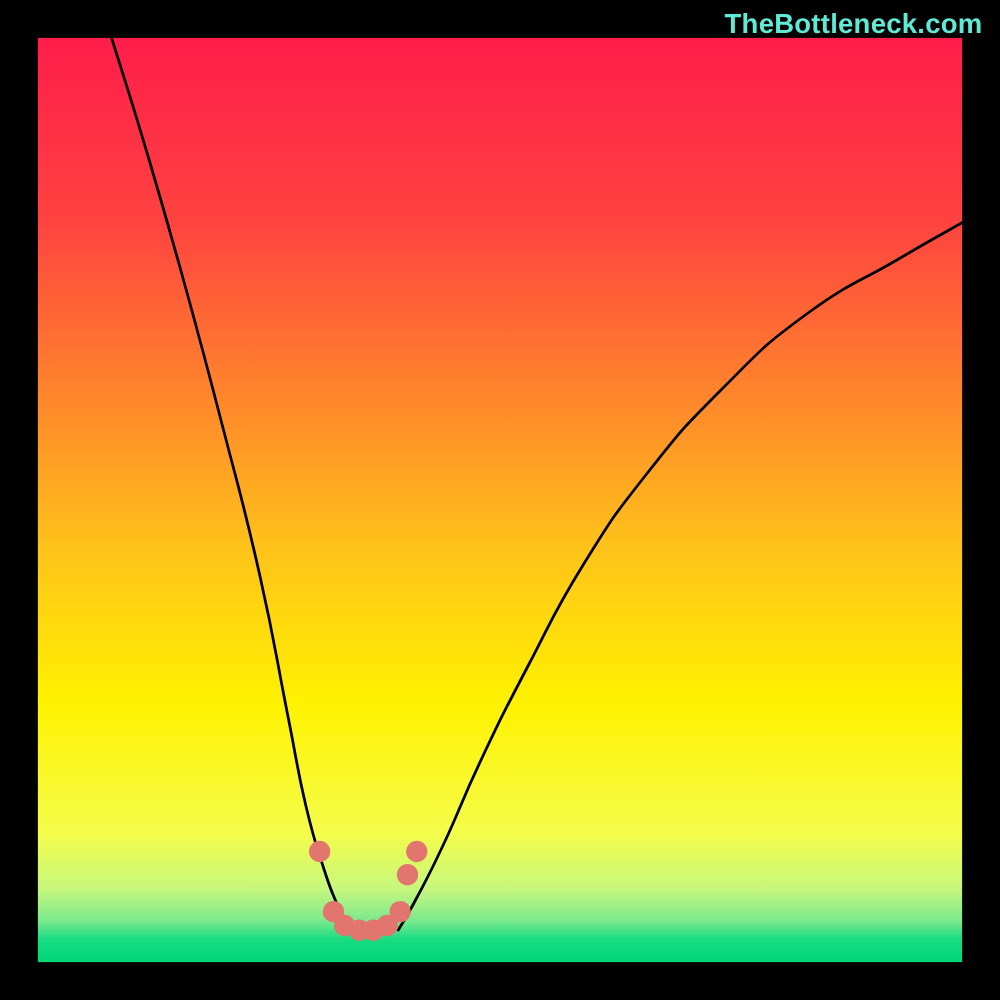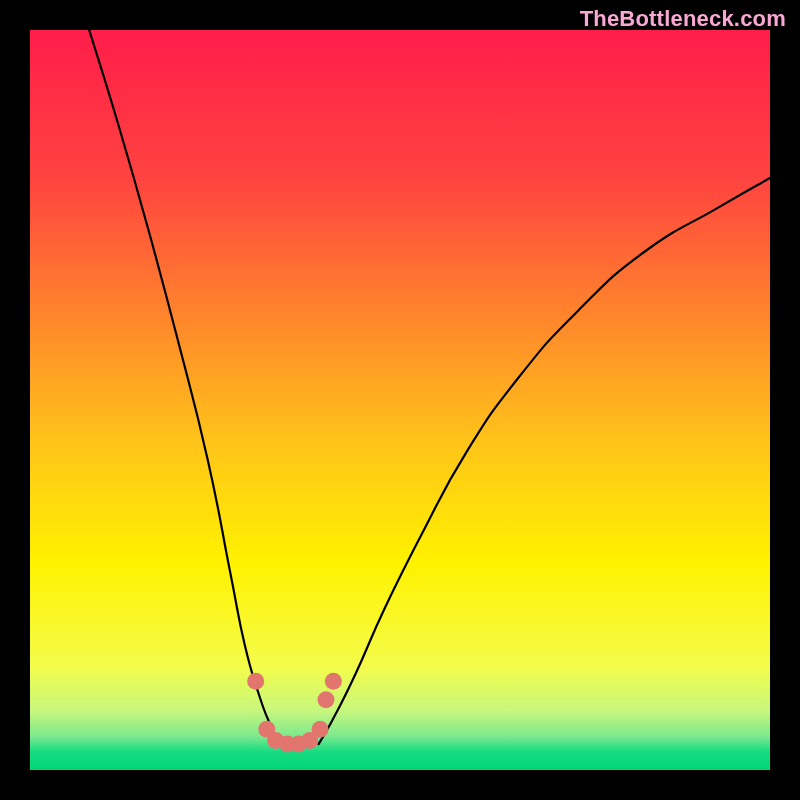--- a/index.html
+++ b/index.html
@@ -28,21 +28,21 @@
     position: absolute;
     inset: 0;
   }
   .watermark {
     position: absolute;
     top: 6px;
     right: 14px;
     font-family: Arial, Helvetica, sans-serif;
     font-size: 22px;
     font-weight: 600;
-    color: #f9a8d4;
+    color: #5eead4;
     letter-spacing: 0.2px;
   }
   svg.curves {
     position: absolute;
     inset: 0;
   }
   .curve {
     fill: none;
     stroke: #000;
     stroke-width: 2.2;

